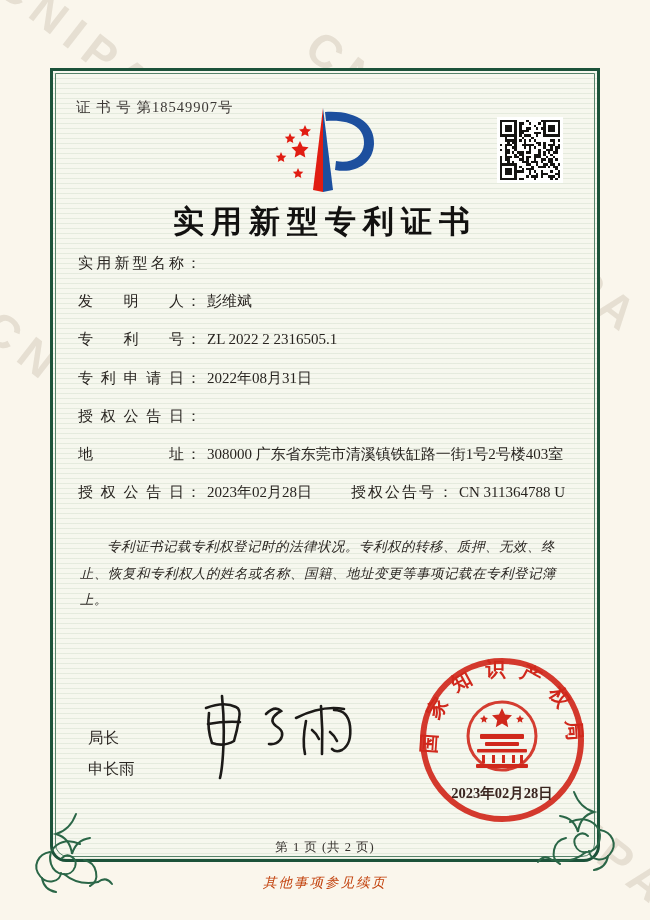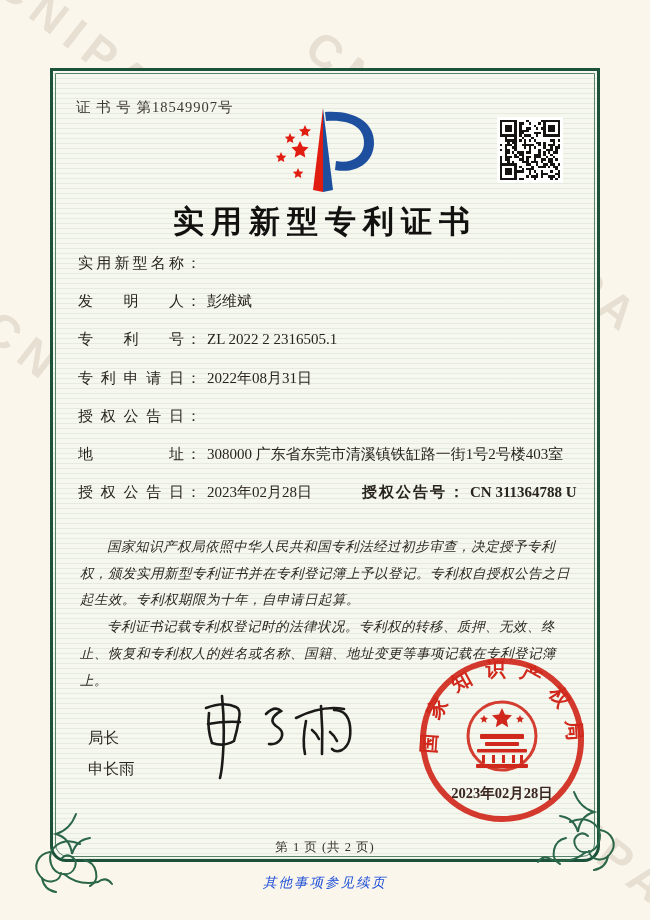--- a/index.html
+++ b/index.html
@@ -26,34 +26,34 @@
   .qr-grid{width:100%;height:100%;display:grid;grid-template-rows:repeat(25,1fr);grid-template-columns:repeat(25,1fr);}
   .qr-grid div{background:#151412;}
 
   .title{position:absolute;left:0;top:201px;width:650px;text-align:center;
          font-size:31px;font-weight:bold;letter-spacing:7px;color:#121110;}
 
   .rows{position:absolute;left:78px;top:244px;width:500px;}
   .row{height:38.3px;display:flex;align-items:center;white-space:nowrap;font-size:15px;color:#282420;}
   .flabel{display:inline-block;width:106px;text-align:justify;text-align-last:justify;}
   .colon{margin:0 6px 0 2px;}
-  .extra-pair{margin-left:50px;display:flex;align-items:center;font-weight:bold;}
+  .extra-pair{margin-left:39px;display:flex;align-items:center;}
   .extra-pair .plabel{letter-spacing:2px;}
 
   .paras{position:absolute;left:80px;top:534px;width:494px;font-size:13.5px;line-height:1.98;
          font-style:italic;color:#2c2824;}
   .paras p{margin:0;text-indent:2em;letter-spacing:0.5px;}
 
   .signoff{position:absolute;left:88px;top:722px;font-size:15.5px;color:#2b2723;line-height:2.0;}
   .signature{position:absolute;left:178px;top:688px;width:185px;height:105px;}
 
   .seal{position:absolute;left:414px;top:652px;width:176px;height:176px;}
 
   .page-no{position:absolute;left:0;top:839px;width:650px;text-align:center;font-size:12.5px;color:#34302c;letter-spacing:1px;}
-  .note{position:absolute;left:0;top:874px;width:650px;text-align:center;font-size:13.5px;font-style:italic;color:#1d4ed8;letter-spacing:2px;}
+  .note{position:absolute;left:0;top:874px;width:650px;text-align:center;font-size:13.5px;font-style:italic;color:#c2410c;letter-spacing:2px;}
 
   .ornament{position:absolute;width:96px;height:92px;}
   .orn-bl{left:24px;top:808px;}
   .orn-br{left:530px;top:786px;transform:scaleX(-1);}
 </style>
 </head>
 <body>
 
 <div class="wm" style="left:-18px;top:8px;">CNIPA</div>
 <div class="wm" style="left:292px;top:72px;">CNIPA</div>
@@ -421,21 +421,20 @@
       <span>2023年02月28日</span>
     <span class="extra-pair">
       <span class="plabel">授权公告号</span>
         <span class="colon">：</span>
         <span>CN 311364788 U</span>
     </span>
   </div>
 </div>
 
 <div class="paras">
-  <p>国家知识产权局依照中华人民共和国专利法经过初步审查，决定授予专利权，颁发实用新型专利证书并在专利登记簿上予以登记。专利权自授权公告之日起生效。专利权期限为十年，自申请日起算。</p>
   <p>专利证书记载专利权登记时的法律状况。专利权的转移、质押、无效、终止、恢复和专利权人的姓名或名称、国籍、地址变更等事项记载在专利登记簿上。</p>
 </div>
 
 <div class="signoff">
   <div>局长</div>
   <div>申长雨</div>
 </div>
 
 <div class="signature">
   <svg width="185" height="105" viewBox="0 0 185 105" fill="none" stroke="#1c1a18" stroke-width="2.6" stroke-linecap="round">

